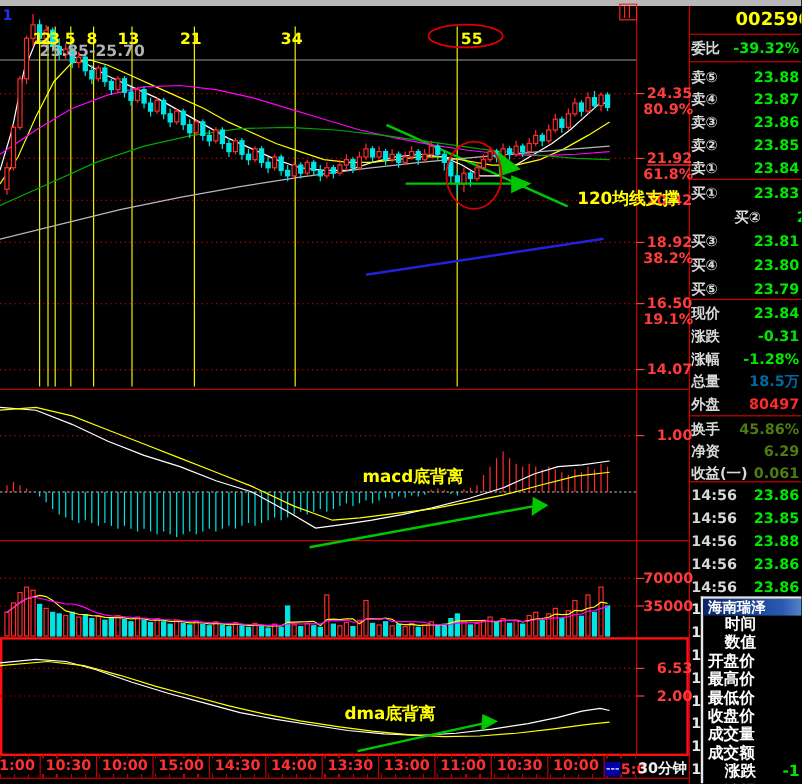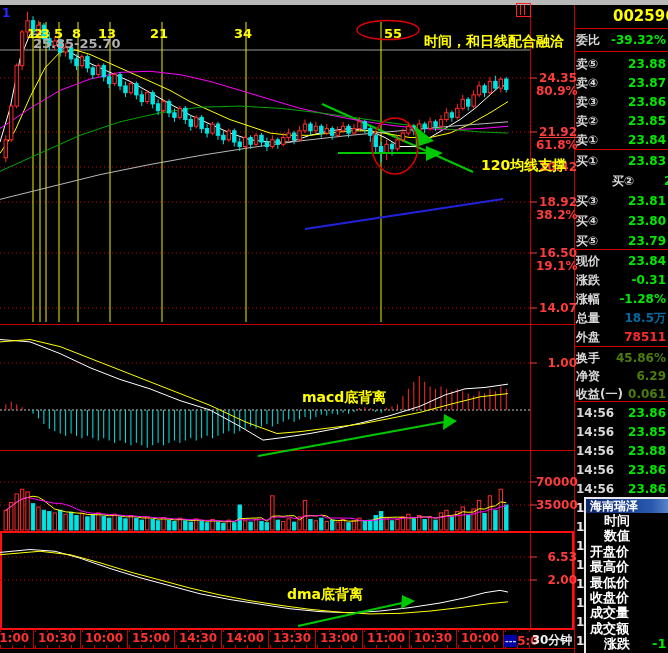--- a/index.html
+++ b/index.html
@@ -494,21 +494,20 @@
     </svg>
 
   <div class="vline" style="left:530px;top:5px;height:625px;"></div>
   <div class="vline" style="left:574px;top:5px;height:648px;"></div>
   <div class="hline" style="left:0;top:324px;width:574px;"></div>
   <div class="hline" style="left:0;top:450px;width:574px;"></div>
   <div class="hline" style="left:0;top:648px;width:574px;"></div>
   <div class="sel-border"></div>
 
   <span class="gap-text">25.85-25.70</span>
-  <span class="note" style="left:424px;top:33px;">时间，和日线配合融洽</span>
   <span class="note" style="left:481px;top:157px;">120均线支撑</span>
   <span class="note" style="left:302px;top:389px;">macd底背离</span>
   <span class="note" style="left:287px;top:586px;">dma底背离</span>
 
   <span class="fib-num" style="left:27px;">1</span>
   <span class="fib-num" style="left:34px;">2</span>
   <span class="fib-num" style="left:41px;">3</span>
   <span class="fib-num" style="left:54px;">5</span>
   <span class="fib-num" style="left:72px;">8</span>
   <span class="fib-num" style="left:98px;">13</span>
@@ -571,21 +570,21 @@
   <div class="rp-row" style="top:172px;padding-left:36px;"><span class="lbl">买②</span><span class="val v-grn">23.82</span></div>
   <div class="rp-row" style="top:192px;"><span class="lbl">买③</span><span class="val v-grn">23.81</span></div>
   <div class="rp-row" style="top:212px;"><span class="lbl">买④</span><span class="val v-grn">23.80</span></div>
   <div class="rp-row" style="top:232px;"><span class="lbl">买⑤</span><span class="val v-grn">23.79</span></div>
   <div class="rp-sep" style="top:249px;"></div>
 
   <div class="rp-row" style="top:252px;"><span class="lbl">现价</span><span class="val v-grn">23.84</span></div>
   <div class="rp-row" style="top:271px;"><span class="lbl">涨跌</span><span class="val v-grn">-0.31</span></div>
   <div class="rp-row" style="top:290px;"><span class="lbl">涨幅</span><span class="val v-grn">-1.28%</span></div>
   <div class="rp-row" style="top:309px;"><span class="lbl">总量</span><span class="val v-ylw">18.5万</span></div>
-  <div class="rp-row" style="top:328px;"><span class="lbl">外盘</span><span class="val v-red">78511</span></div>
+  <div class="rp-row" style="top:328px;"><span class="lbl">外盘</span><span class="val v-red">80497</span></div>
   <div class="rp-sep" style="top:346px;"></div>
   <div class="rp-row" style="top:349px;"><span class="lbl">换手</span><span class="val v-wht">45.86%</span></div>
   <div class="rp-row" style="top:367px;"><span class="lbl">净资</span><span class="val v-wht">6.29</span></div>
   <div class="rp-row" style="top:385px;"><span class="lbl">收益(一)</span><span class="val v-wht">0.061</span></div>
   <div class="rp-sep" style="top:401px;"></div>
 
   <div class="rp-row" style="top:404px;"><span class="lbl">14:56</span><span class="val v-grn">23.86</span></div>
   <div class="rp-row" style="top:423px;"><span class="lbl">14:56</span><span class="val v-grn">23.85</span></div>
   <div class="rp-row" style="top:442px;"><span class="lbl">14:56</span><span class="val v-grn">23.88</span></div>
   <div class="rp-row" style="top:461px;"><span class="lbl">14:56</span><span class="val v-grn">23.86</span></div>

